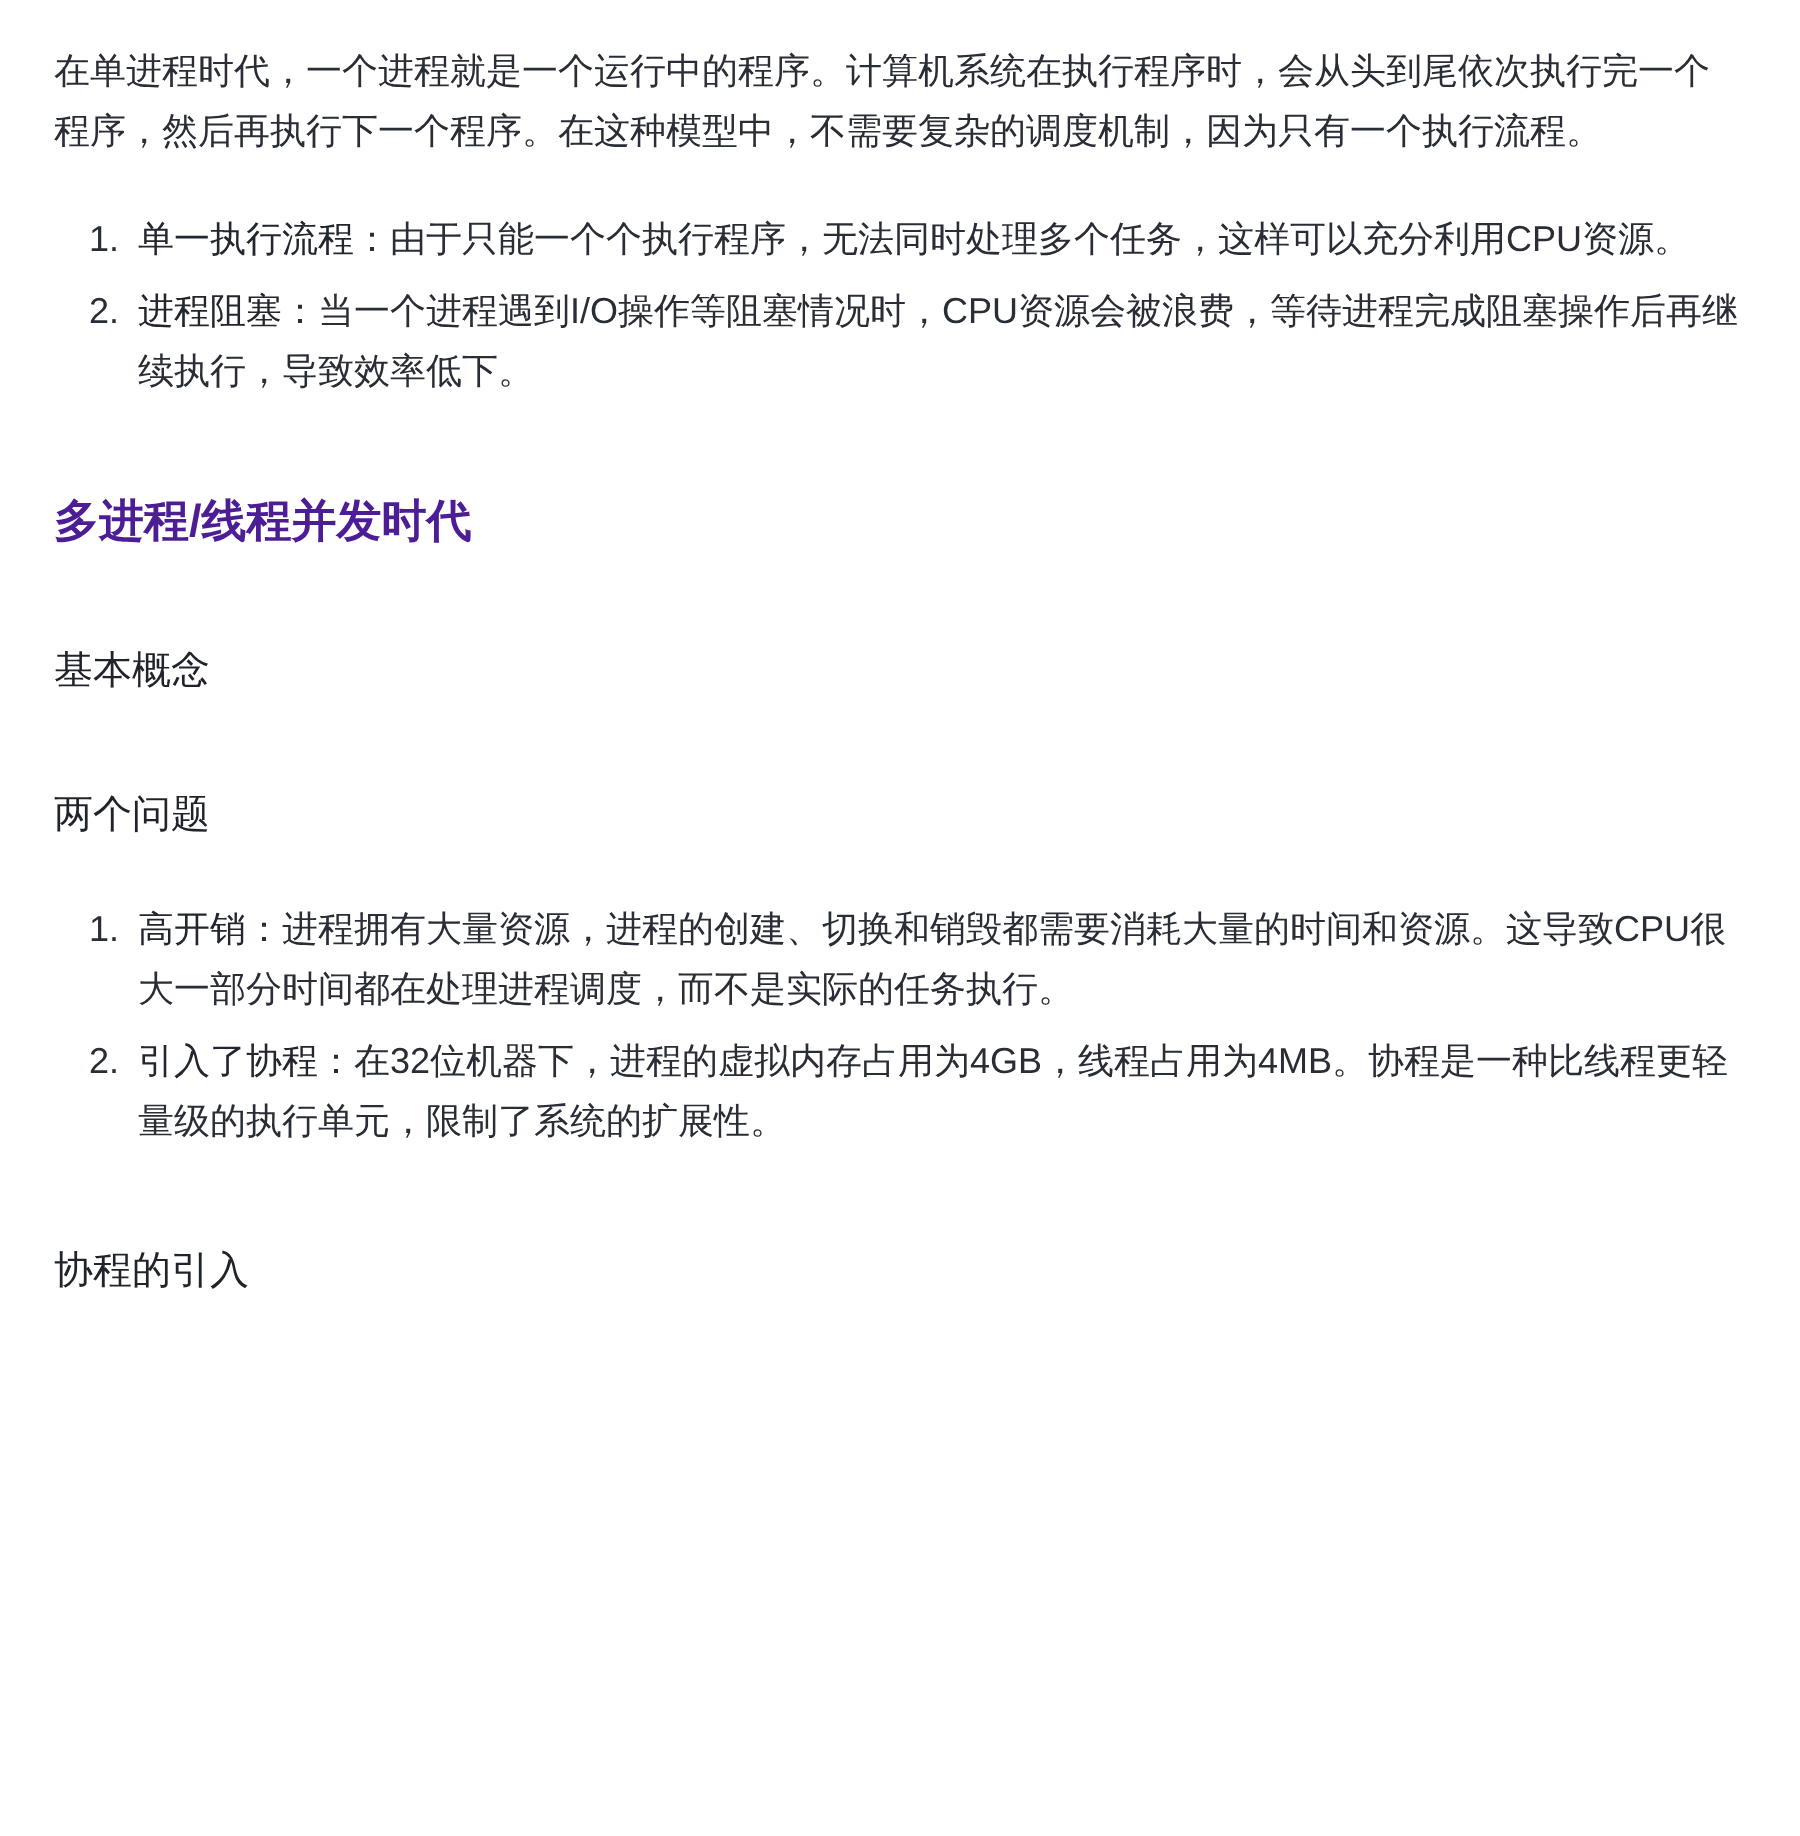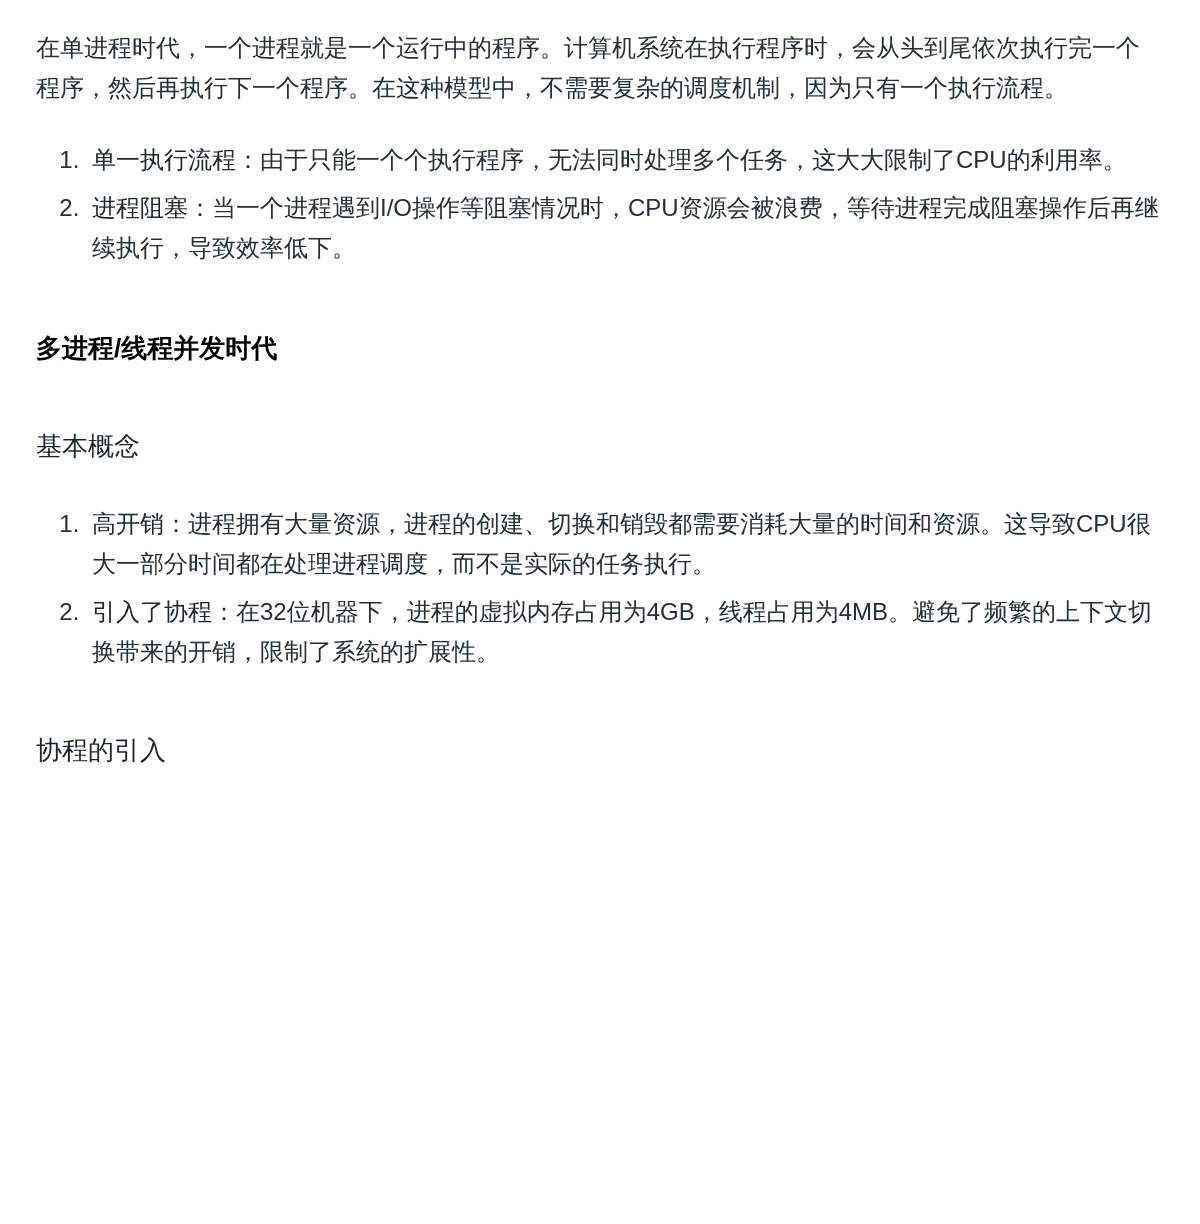--- a/index.html
+++ b/index.html
@@ -18,24 +18,24 @@
     line-height: 40px;
     background: #ffffff;
   }
   .doc p {
     margin: 32px 0;
   }
   .doc p:first-child {
     margin-top: 16px;
   }
   h2 {
-    font-size: 26px;
+    font-size: 30px;
     line-height: 40px;
     font-weight: 700;
-    color: #000000;
+    color: #4c1d95;
     margin: 60px 0 28px 0;
   }
   h3 {
     font-size: 26px;
     line-height: 36px;
     font-weight: 400;
     color: #1f232b;
     margin: 60px 0 40px 0;
   }
   ol {
@@ -54,38 +54,39 @@
 </head>
 <body>
 
 <div class="doc">
 
   <p>在单进程时代，一个进程就是一个运行中的程序。计算机系统在执行程序时，会从头到尾依次执行完一个程序，然后再执行下一个程序。在这种模型中，不需要复杂的调度机制，因为只有一个执行流程。</p>
 
 
   <ol>
     <li>
-      <strong>单一执行流程</strong><span>：</span><span>由于只能一个个执行程序，无法同时处理多个任务，这大大限制了CPU的利用率。</span>
+      <strong>单一执行流程</strong><span>：</span><span>由于只能一个个执行程序，无法同时处理多个任务，这样可以充分利用CPU资源。</span>
     </li>
     <li>
       <strong>进程阻塞</strong><span>：</span><span>当一个进程遇到I/O操作等阻塞情况时，CPU资源会被浪费，等待进程完成阻塞操作后再继续执行，导致效率低下。</span>
     </li>
   </ol>
 
   <h2>多进程/线程并发时代</h2>
 
   <h3>基本概念</h3>
 
 
+  <h3>两个问题</h3>
 
   <ol>
     <li>
       <strong>高开销</strong><span>：</span><span>进程拥有大量资源，进程的创建、切换和销毁都需要消耗大量的时间和资源。这导致CPU很大一部分时间都在处理进程调度，而不是实际的任务执行。</span>
     </li>
     <li>
-      <strong>引入了协程</strong><span>：</span><span>在32位机器下，进程的虚拟内存占用为4GB，线程占用为4MB。避免了频繁的上下文切换带来的开销，限制了系统的扩展性。</span>
+      <strong>引入了协程</strong><span>：</span><span>在32位机器下，进程的虚拟内存占用为4GB，线程占用为4MB。协程是一种比线程更轻量级的执行单元，限制了系统的扩展性。</span>
     </li>
   </ol>
 
   <h3>协程的引入</h3>
 
 
 </div>
 
 </body></html>

